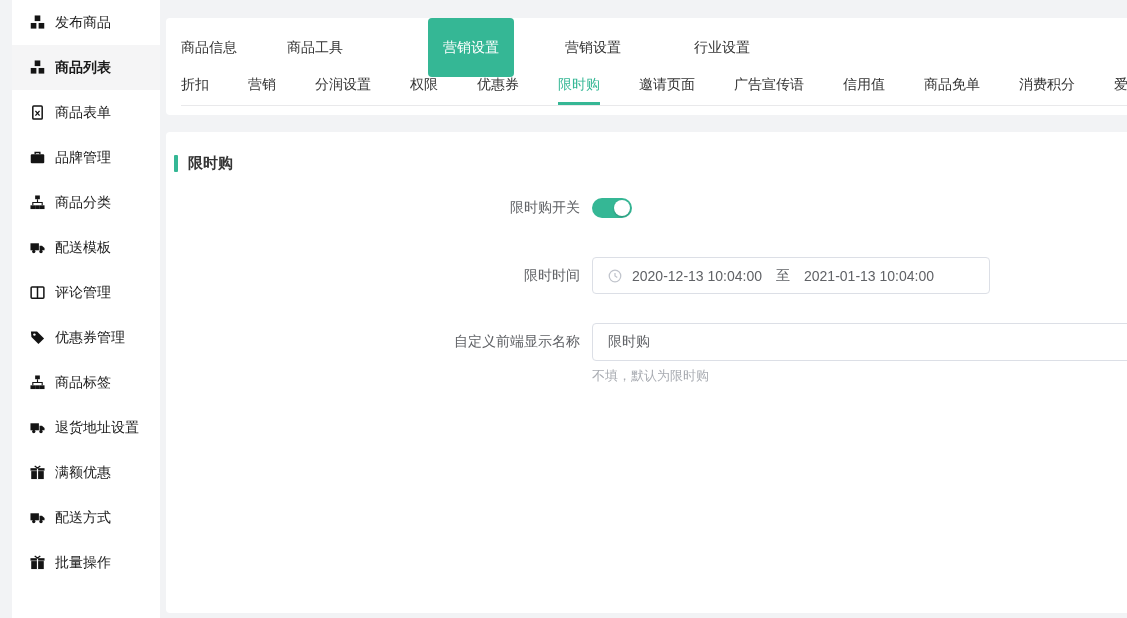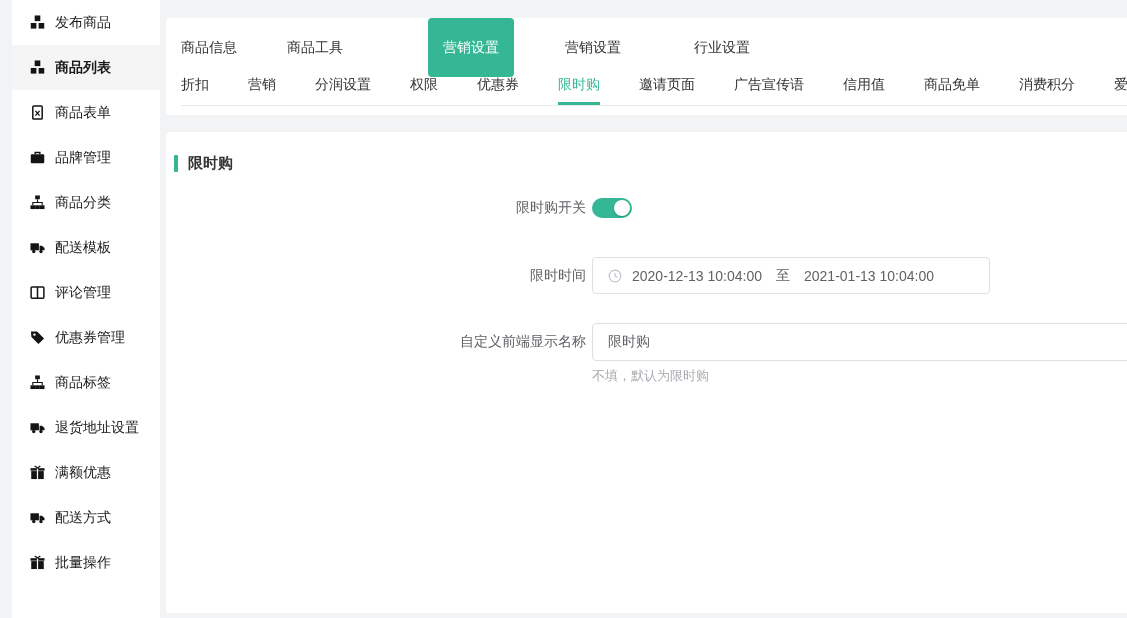--- a/index.html
+++ b/index.html
@@ -55,21 +55,21 @@
   }
 
   .content-card { margin:17px 0 0 10px; height:481px; padding-top:22px; }
 
   .section-title { display:flex; align-items:center; padding-left:8px; }
   .title-bar { width:4px; height:17px; background:#35b795; margin-right:10px; border-radius:1px; }
   .title-text { font-size:15px; font-weight:bold; color:#333; }
 
   .form-row { display:flex; align-items:center; }
   .form-label {
-    width:426px; text-align:right; padding-right:6px; color:#606266; flex:none;
+    width:426px; text-align:right; padding-right:12px; color:#606266; flex:none;
   }
   .row-switch { margin-top:24px; height:22px; }
   .row-time  { margin-top:38px; }
   .row-name  { margin-top:29px; }
 
   .toggle {
     width:40px; height:20px; border-radius:10px; background:#35b795;
     position:relative; cursor:pointer; flex:none;
   }
   .toggle .knob {

